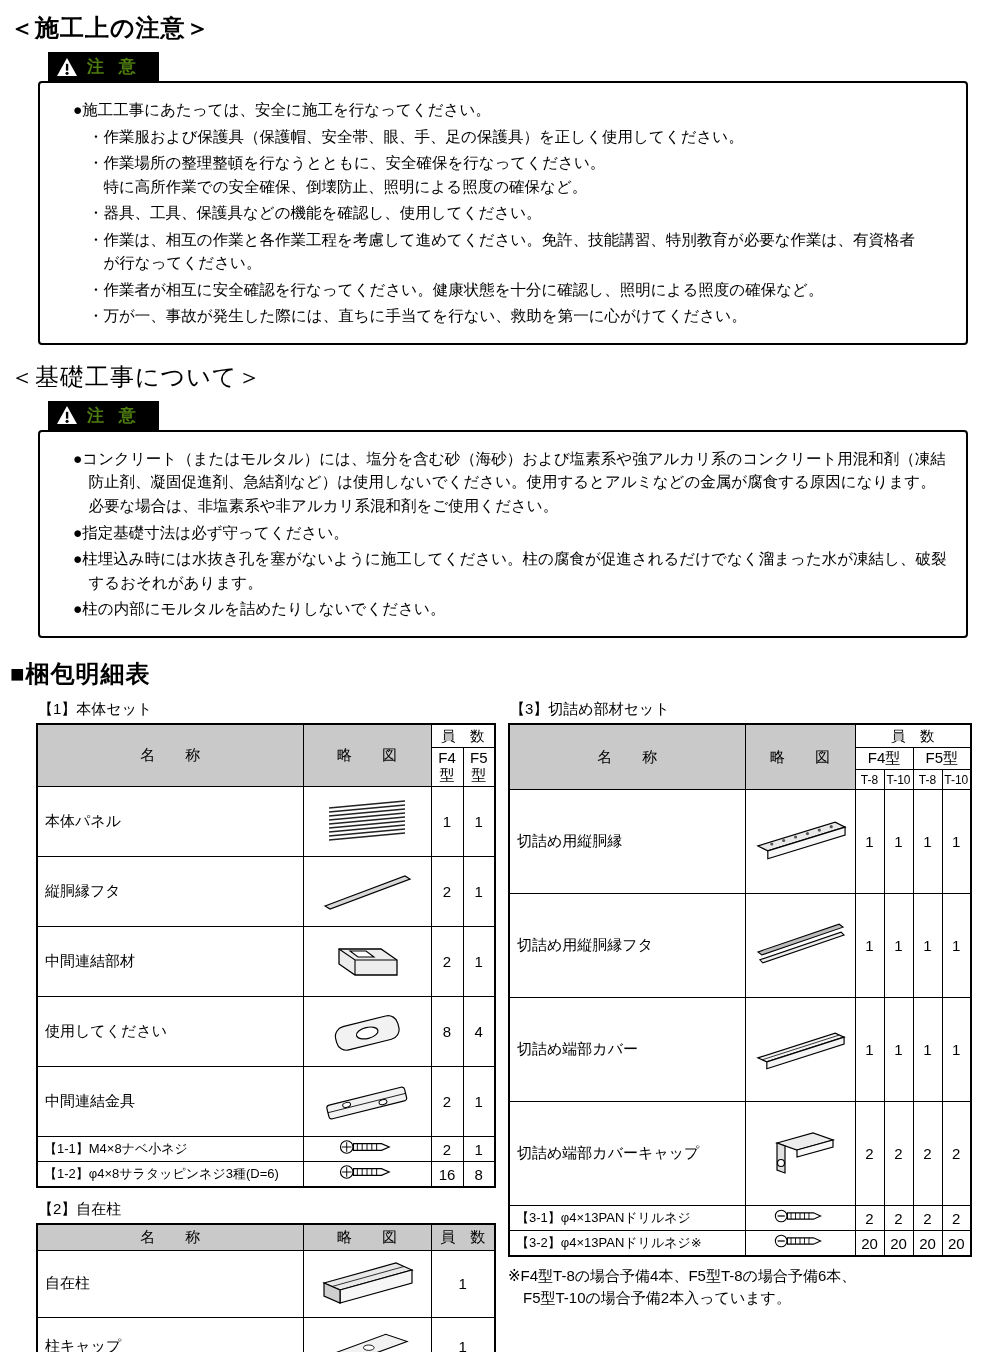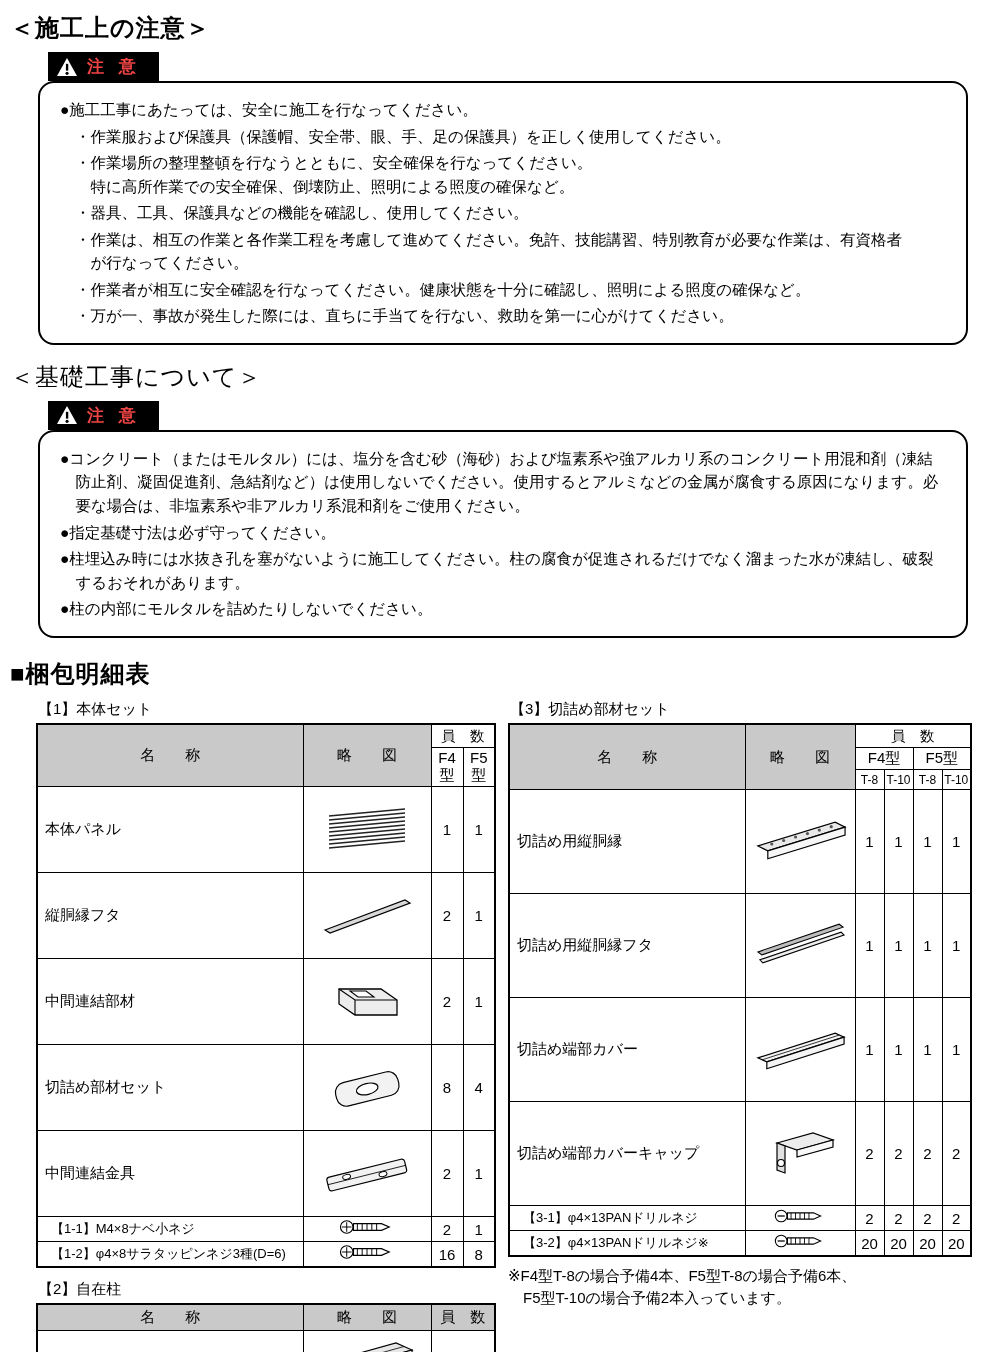--- a/index.html
+++ b/index.html
@@ -11,49 +11,49 @@
   }
   .page { width:1000px; min-height:1352px; padding-top:8px; }
 
   .h1 { font-size:24px; font-weight:700; margin:4px 0 8px 10px; letter-spacing:1px; }
   .h2 { font-size:24px; font-weight:400; margin:16px 0 8px 10px; letter-spacing:1px; }
   .h3 { font-size:24px; font-weight:700; margin:20px 0 8px 10px; letter-spacing:1px; }
 
   .caution { margin:0 32px 6px 38px; }
   .caution-badge {
     display:inline-flex; align-items:center; gap:9px;
-    background:#000; color:#ef4444; font-weight:700; font-size:17px;
+    background:#000; color:#4d7c0f; font-weight:700; font-size:17px;
     letter-spacing:5px; padding:3px 18px 3px 8px; margin-left:10px;
     position:relative; z-index:1;
   }
   .caution-box {
-    border:2px solid #000; border-radius:16px;
-    padding:12px 18px 12px 20px;
+    border:2px solid #000; border-radius:4px;
+    padding:12px 18px 12px 33px;
     font-size:15.5px;
   }
   .c-item { line-height:1.52; padding-left:1em; text-indent:-1em; white-space:pre-line; margin:3px 0; }
   .c-item.sub { margin-left:15px; }
 
   .packing { display:flex; align-items:flex-start; gap:12px; margin:0 0 0 36px; }
   .caption { font-size:15px; margin:2px 0 4px 2px; }
 
   table { border-collapse:collapse; table-layout:fixed; border:2px solid #000; }
   th, td { border:1.4px solid #000; padding:0 4px; font-weight:normal; overflow:hidden; }
   th.gray { background:#c9c9c9; font-size:15px; }
   th.qhead { background:#fff; font-size:14.5px; padding:1px 0; }
   th.subhead { background:#fff; font-size:15px; padding:1px 0; }
   th.tsub { background:#fff; font-size:12px; padding:1px 0; }
 
   td.name-cell { font-size:15px; padding-left:7px; }
-  td.small-name { font-size:13px; white-space:nowrap; padding-left:13px; }
+  td.small-name { font-size:13px; white-space:nowrap; padding-left:6px; }
   td.qty { text-align:center; font-size:15px; padding:0; }
   td.sk { text-align:center; padding:2px 0; }
 
   tr.hrow1 { height:24px; } tr.hrow2 { height:20px; }
-  tr.rt  { height:86px; }  tr.rs { height:24px; }
+  tr.rt  { height:70px; }  tr.rs { height:24px; }
   tr.rt3 { height:104px; }
   tr.r2h { height:26px; }  tr.r2a { height:64px; } tr.r2b { height:56px; }
 
   .footnote { font-size:15px; line-height:1.45; margin-top:8px; white-space:pre-line; }
   .tbl-gap { height:10px; }
 </style>
 </head>
 <body>
 
 <div class="page">
@@ -162,21 +162,21 @@
               <svg width="100" height="52" viewBox="0 0 100 52">
                 <path d="M22,15 L64,15 L80,26 L80,41 L38,41 L22,30 Z" fill="#ededed" stroke="#000" stroke-width="1.3"></path>
                 <path d="M22,15 L38,26 L80,26 M38,26 L38,41" fill="none" stroke="#000" stroke-width="1.1"></path>
                 <path d="M33,17 L49,17 L57,23 L41,23 Z" fill="#fff" stroke="#000" stroke-width="1.1"></path>
               </svg>
             </td>
             <td class="qty">2</td>
             <td class="qty">1</td>
           </tr>
           <tr class="rt">
-            <td class="name-cell">切詰め部材セット</td>
+            <td class="name-cell">使用してください</td>
             <td class="sk">
               <svg width="100" height="52" viewBox="0 0 100 52">
                 <g transform="rotate(-14 50 28)">
                   <rect x="18" y="17" width="64" height="24" rx="10" fill="#f2f2f2" stroke="#000" stroke-width="1.2"></rect>
                   <ellipse cx="50" cy="29" rx="11" ry="5.5" fill="#fff" stroke="#000" stroke-width="1.2"></ellipse>
                 </g>
               </svg>
             </td>
             <td class="qty">8</td>
             <td class="qty">4</td>

